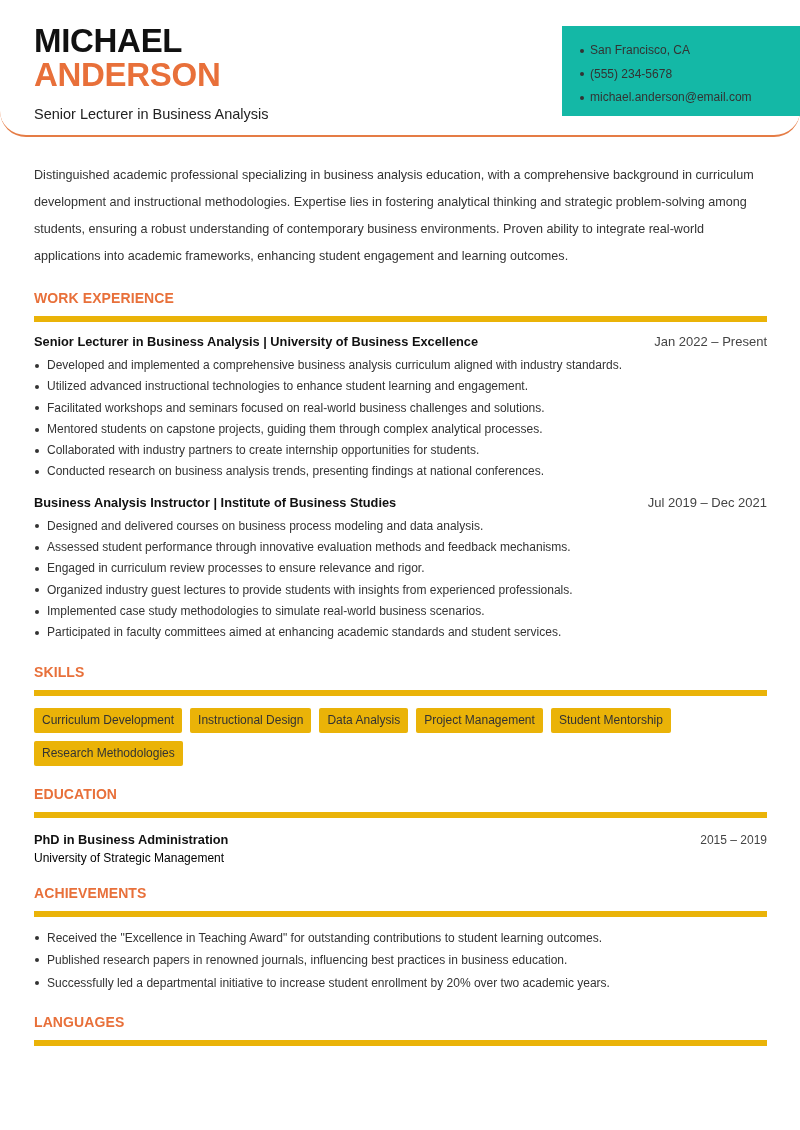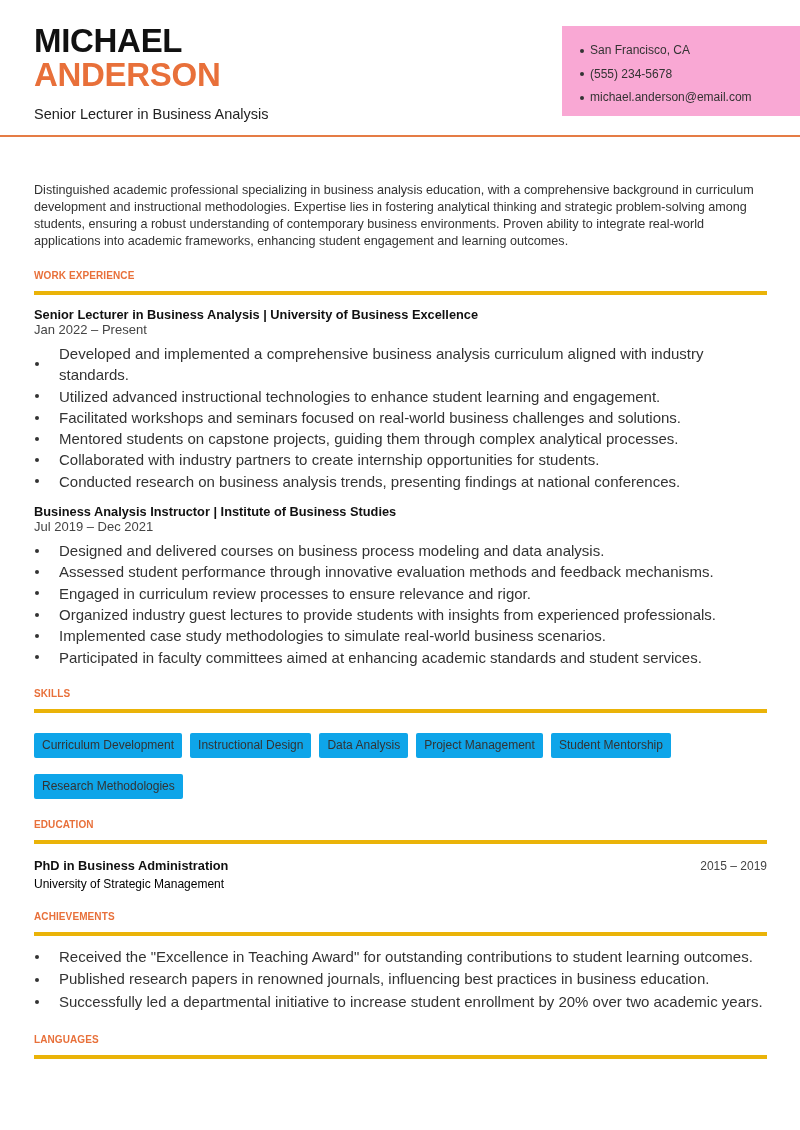--- a/index.html
+++ b/index.html
@@ -7,76 +7,76 @@
   body {
     font-family: "Liberation Sans", "DejaVu Sans", sans-serif;
     color: #333333;
     position: relative;
     overflow: hidden;
   }
   .header {
     position: relative;
     height: 137px;
     border-bottom: 2px solid #e57c45;
+    border-radius: 26px;
   }
   .name-block { position: absolute; left: 34px; top: 24px; }
   .first-name {
     font-size: 33px; font-weight: 700; color: #111111;
     line-height: 34px; letter-spacing: -0.3px;
   }
   .last-name {
     font-size: 33px; font-weight: 700; color: #e8703a;
     line-height: 34px; letter-spacing: -0.3px;
   }
   .job-title {
     font-size: 14.5px; color: #222222; margin-top: 14px;
   }
   .contact-box {
     position: absolute; left: 562px; top: 26px;
     width: 238px; height: 90px;
-    background: #f9a8d4;
+    background: #14b8a6;
     padding: 13px 0 0 18px;
   }
   .contact-item {
     font-size: 12px; color: #333; line-height: 23.5px;
     display: flex; align-items: center;
   }
   .bullet {
     display: inline-block; width: 4px; height: 4px; background: #333;
     border-radius: 50%; margin-right: 6px; flex: 0 0 auto;
   }
   .content { position: absolute; left: 34px; top: 162px; width: 733px; }
   .summary {
-    font-size: 12.6px; line-height: 17px; color: #333; margin-top: 20px;
+    font-size: 12.6px; line-height: 27px; color: #333;
   }
   .section { margin-top: 20px; }
   .section-title {
-    font-size: 10px; font-weight: 700; color: #e8703a;
+    font-size: 14px; font-weight: 700; color: #e8703a;
     letter-spacing: 0.1px;
     padding-bottom: 10px;
-    border-bottom: 4px solid #eab308;
+    border-bottom: 6px solid #eab308;
   }
   .job { margin-top: 12px; }
   .job-head {
-    display: flex; justify-content: space-between; align-items: flex-start;
+    display: flex; justify-content: space-between; align-items: center;
     margin-bottom: 6px;
-    flex-direction: column;
   }
   .job-role { font-size: 12.8px; font-weight: 700; color: #111; }
   .job-dates { font-size: 13px; color: #444; }
   .bullets { list-style: none; }
   .bullets li {
-    font-size: 15px; color: #333; line-height: 21.3px;
-    display: flex; align-items: center; gap: 12px;
+    font-size: 12px; color: #333; line-height: 21.3px;
+    display: flex; align-items: center;
   }
   .bullets li .bullet { margin-left: 1px; margin-right: 8px; }
   .chips { display: flex; flex-wrap: wrap; gap: 8px 8px; margin-top: 12px; }
   .chip {
-    background: #0ea5e9; font-size: 12px; color: #333;
-    padding: 6px 8px; border-radius: 2px; line-height: 13px; margin-top: 8px;
+    background: #eab308; font-size: 12px; color: #333;
+    padding: 6px 8px; border-radius: 2px; line-height: 13px;
   }
   .edu-head {
     display: flex; justify-content: space-between; align-items: baseline;
     margin-top: 14px;
   }
   .edu-degree { font-size: 12.8px; font-weight: 700; color: #111; }
   .edu-dates { font-size: 12px; color: #444; }
   .edu-school { font-size: 12px; color: #000000; margin-top: 4px; }
   .ach-list { margin-top: 10px; }
   .ach-list li { line-height: 22.6px; }

